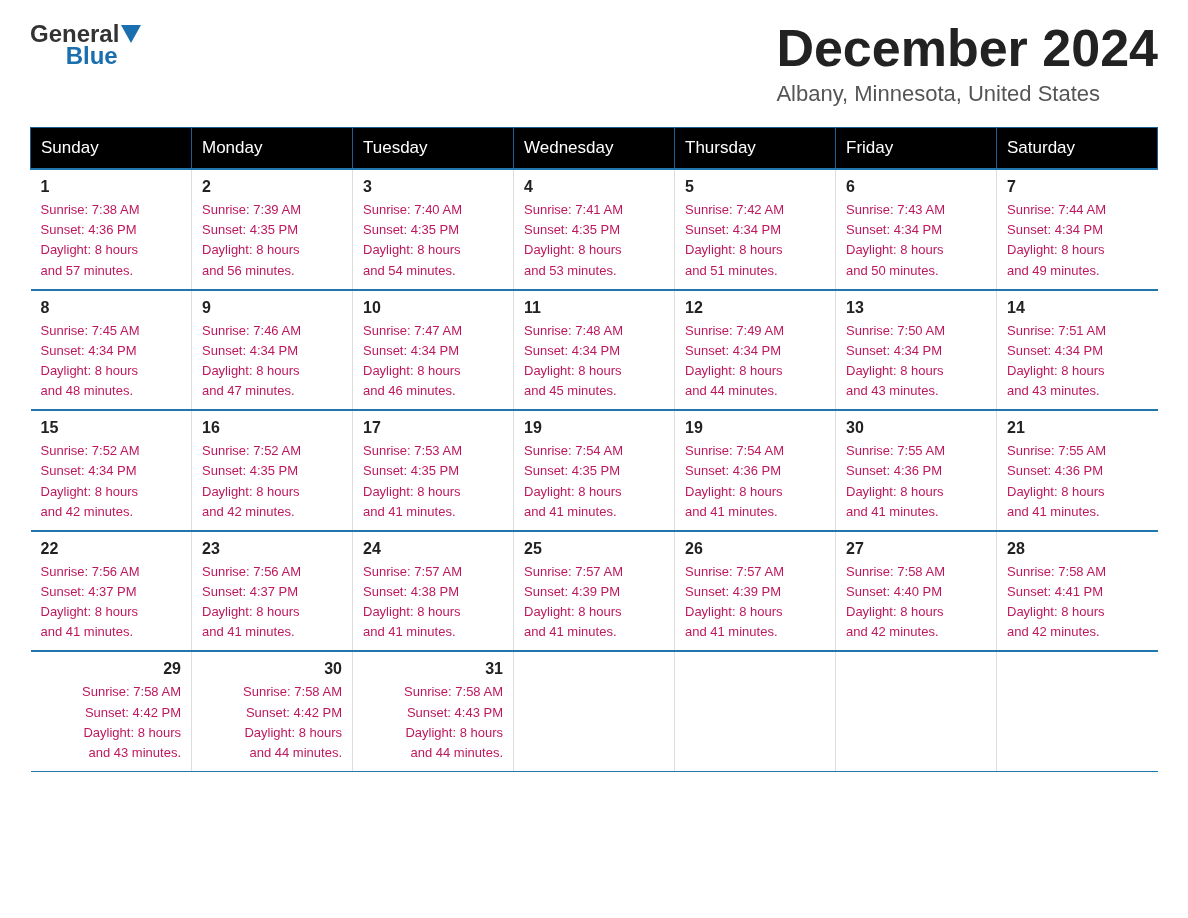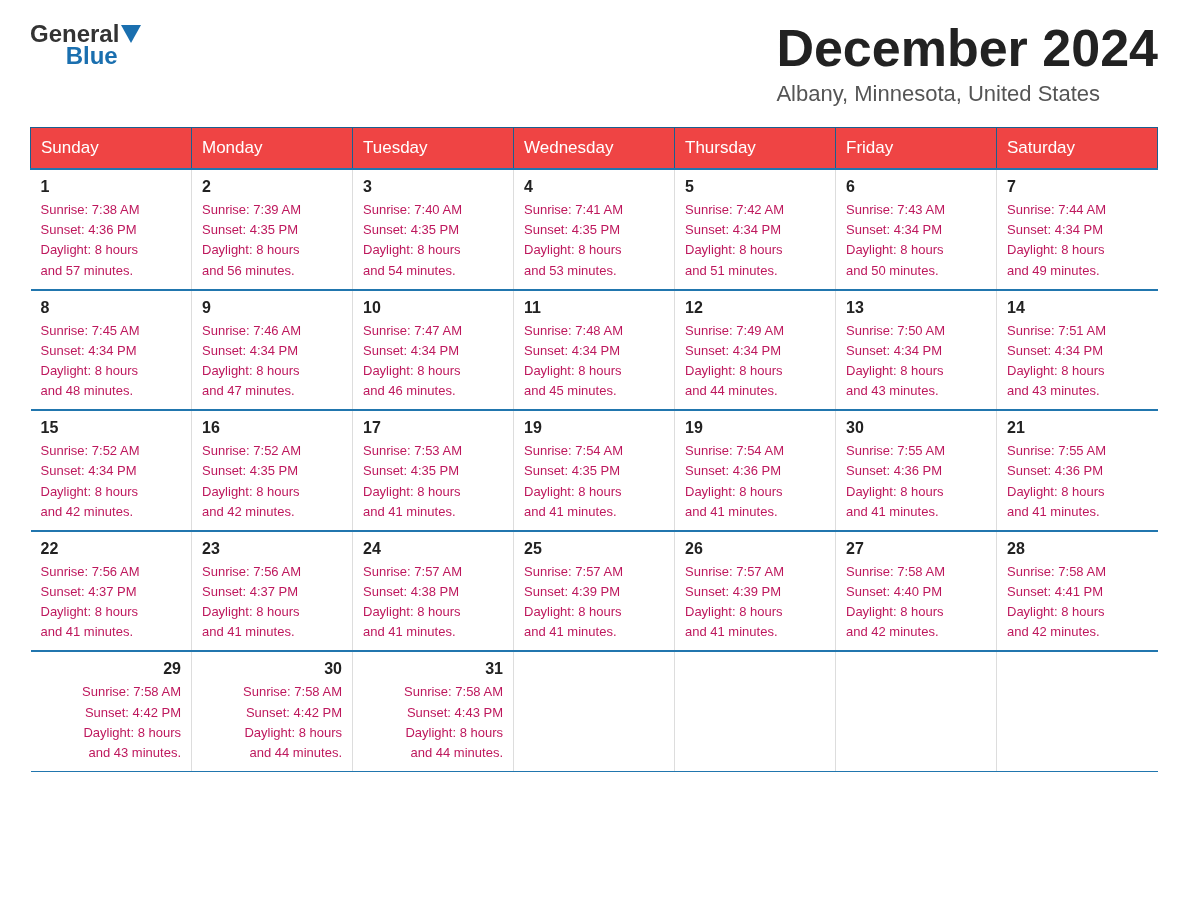--- a/index.html
+++ b/index.html
@@ -34,21 +34,21 @@
       font-size: 22px;
       color: #555;
       margin-top: 4px;
     }
     table {
       width: 100%;
       border-collapse: collapse;
       table-layout: fixed;
     }
     thead th {
-      background-color: #ef4444;
+      background-color: #000000;
       color: #ffffff;
       font-size: 17px;
       font-weight: normal;
       padding: 10px 10px;
       text-align: left;
       border: 1px solid #1a5f8f;
     }
     tbody tr {
       border-top: 2px solid #2176ae;
     }

